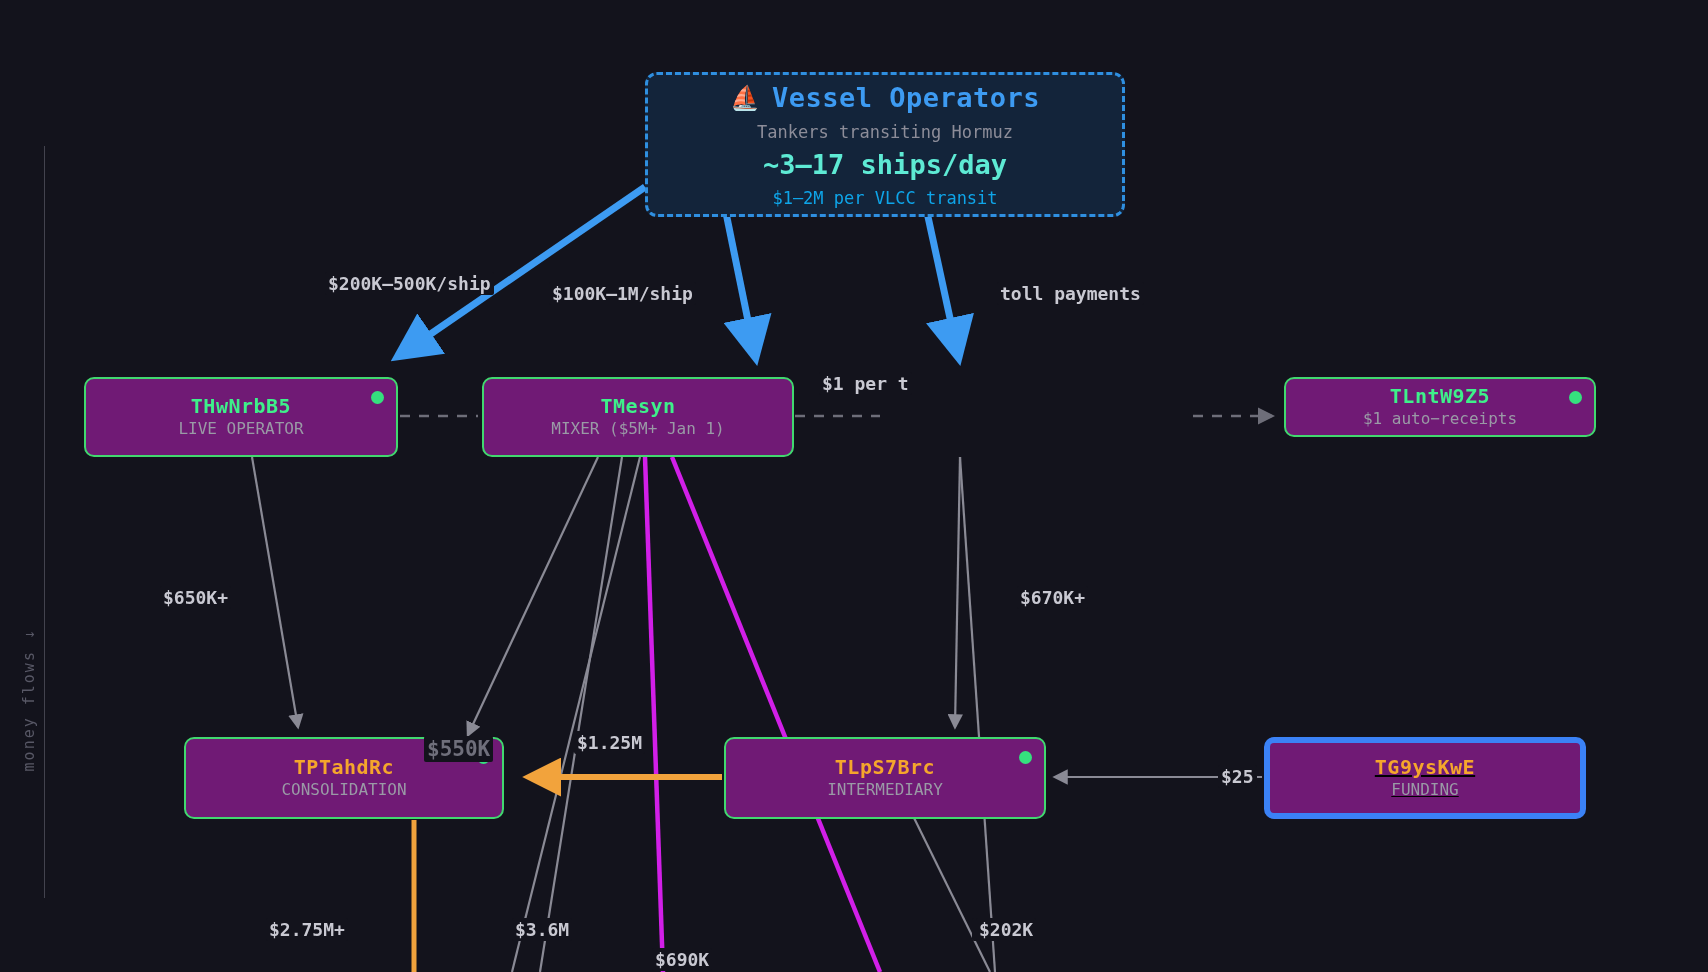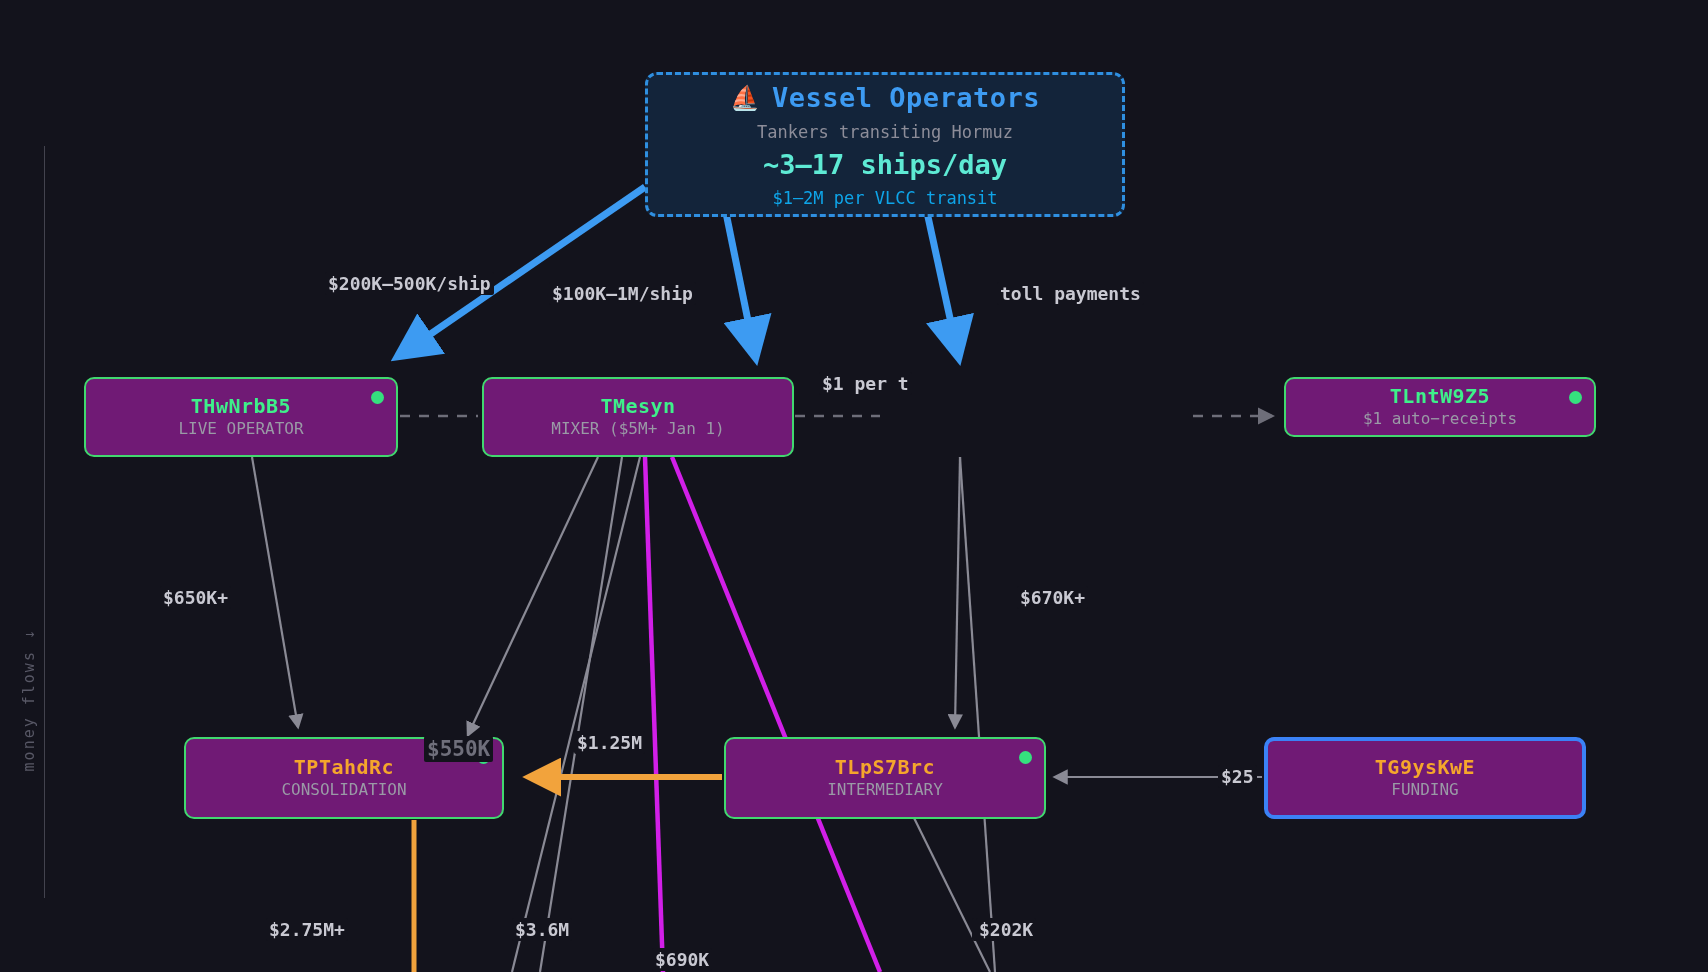--- a/index.html
+++ b/index.html
@@ -38,21 +38,21 @@
 
   
   .n-green{border:2px solid #41d86f;}
   .n-green .title{color:#3ef08a;font-size:20px;}
   .n-green .sub{font-size:16px;}
 
   
   .t-orange .title{color:#f5a62c;}
 
   
-  .n-orange{border:4px solid #3b82f6;}
+  .n-orange{border:6px solid #3b82f6;text-decoration:underline;}
   .n-orange .title{color:#f5a62c;font-size:20px;}
   .n-orange .sub{font-size:16px;}
 
   
   .n-blue{
     border:3px dashed #2f8fe0;
     background:#13243a;
     border-radius:12px;
   }
   .n-blue .title{color:#3d9bf2;font-size:27px;}

